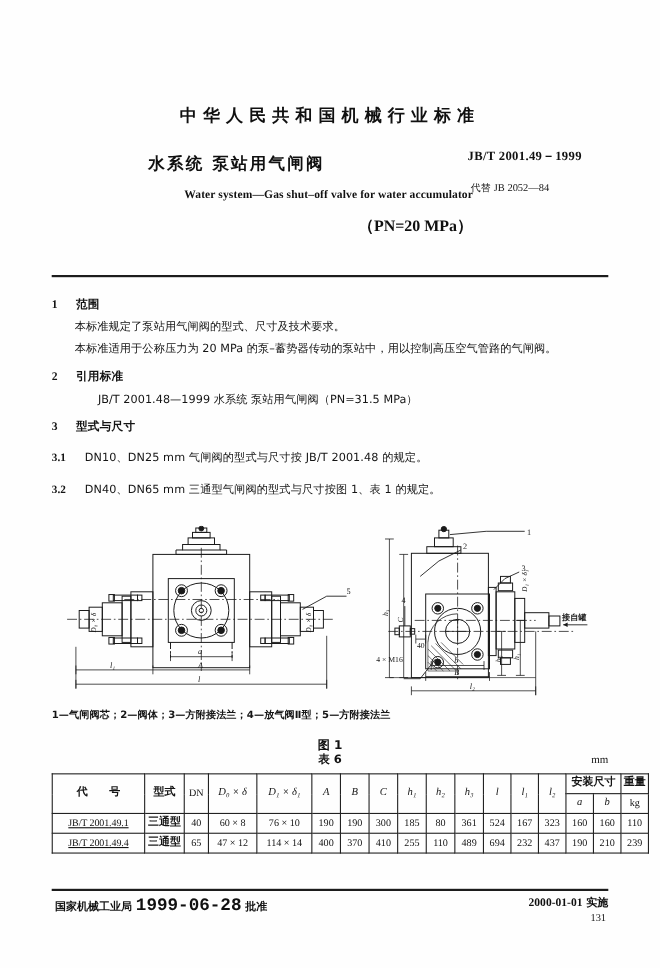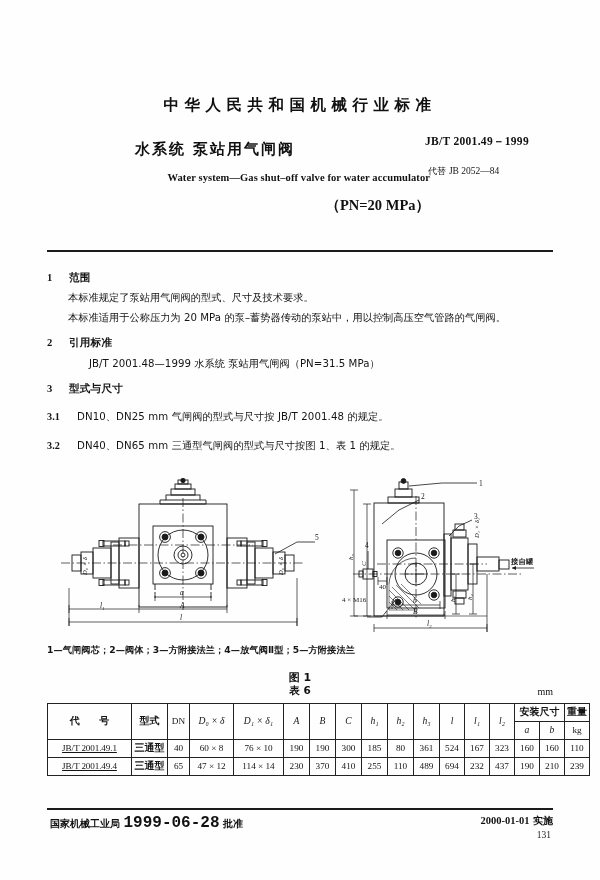--- a/index.html
+++ b/index.html
@@ -644,21 +644,21 @@
         <td>160</td>
         <td>160</td>
         <td>110</td>
       </tr>
       <tr>
         <td class="code">JB/T  2001.49.4</td>
         <td class="cn">三通型</td>
         <td>65</td>
         <td>47 × 12</td>
         <td>114 × 14</td>
-        <td>230</td>
+        <td>400</td>
         <td>370</td>
         <td>410</td>
         <td>255</td>
         <td>110</td>
         <td>489</td>
         <td>694</td>
         <td>232</td>
         <td>437</td>
         <td>190</td>
         <td>210</td>

